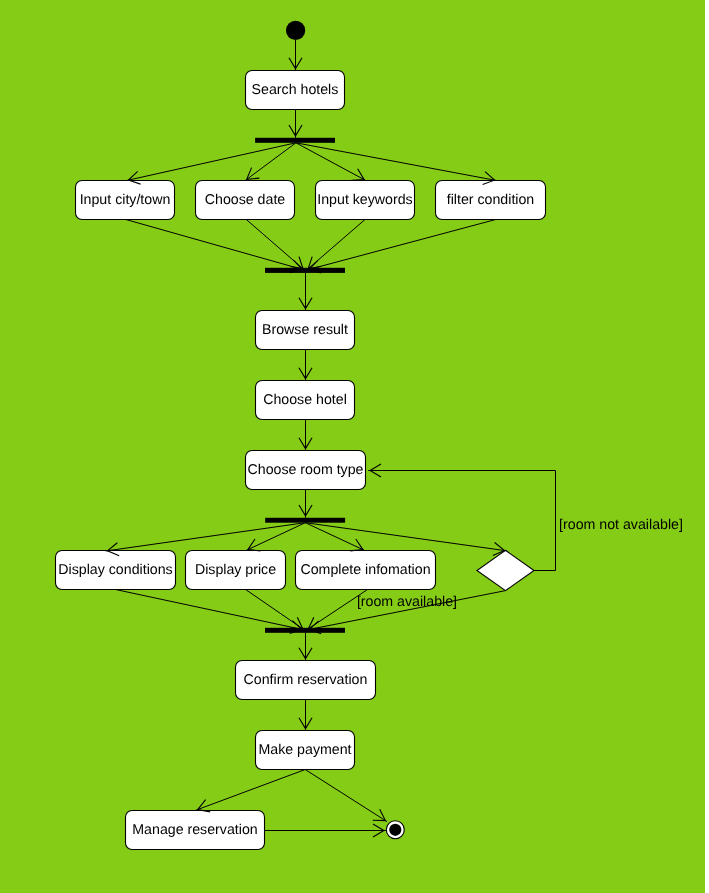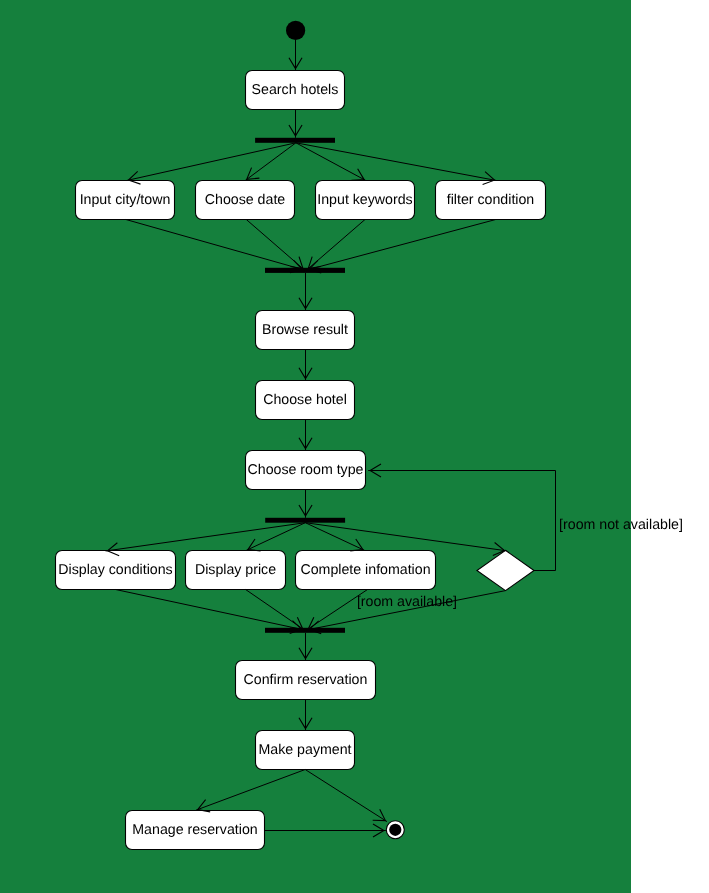--- a/index.html
+++ b/index.html
@@ -1,19 +1,19 @@
 <!DOCTYPE html>
 <html><head>
 <meta charset="utf-8">
 <title>Activity Diagram</title>
 <style>
   html,body{margin:0;padding:0;background:#ffffff;}
   *{-webkit-font-smoothing:antialiased;text-rendering:geometricPrecision;}
   body{width:709px;height:893px;overflow:hidden;font-family:"Liberation Sans",sans-serif;}
-  #diagram{position:relative;width:631px;height:893px;background:#15803d;}
+  #diagram{position:relative;width:705px;height:893px;background:#84cc16;}
   svg#svgroot{display:block;width:709px;height:893px;}
   #labels-layer{will-change:opacity;}
   .node-shape{fill:#ffffff;stroke:#000000;stroke-width:1.1;}
   .bar-shape{fill:#000000;stroke:none;}
   .solid-fill{fill:#000000;stroke:none;}
   .edge-line{stroke:#000000;stroke-width:1;fill:none;}
   .arrow-head{stroke:#000000;stroke-width:1.1;fill:none;stroke-linecap:butt;}
   .act-label{font-family:"Liberation Sans",sans-serif;font-size:14.2px;fill:#000000;-webkit-font-smoothing:antialiased;
              text-anchor:middle;dominant-baseline:middle;}
   .guard-label{font-family:"Liberation Sans",sans-serif;font-size:14.2px;fill:#000000;-webkit-font-smoothing:antialiased;

